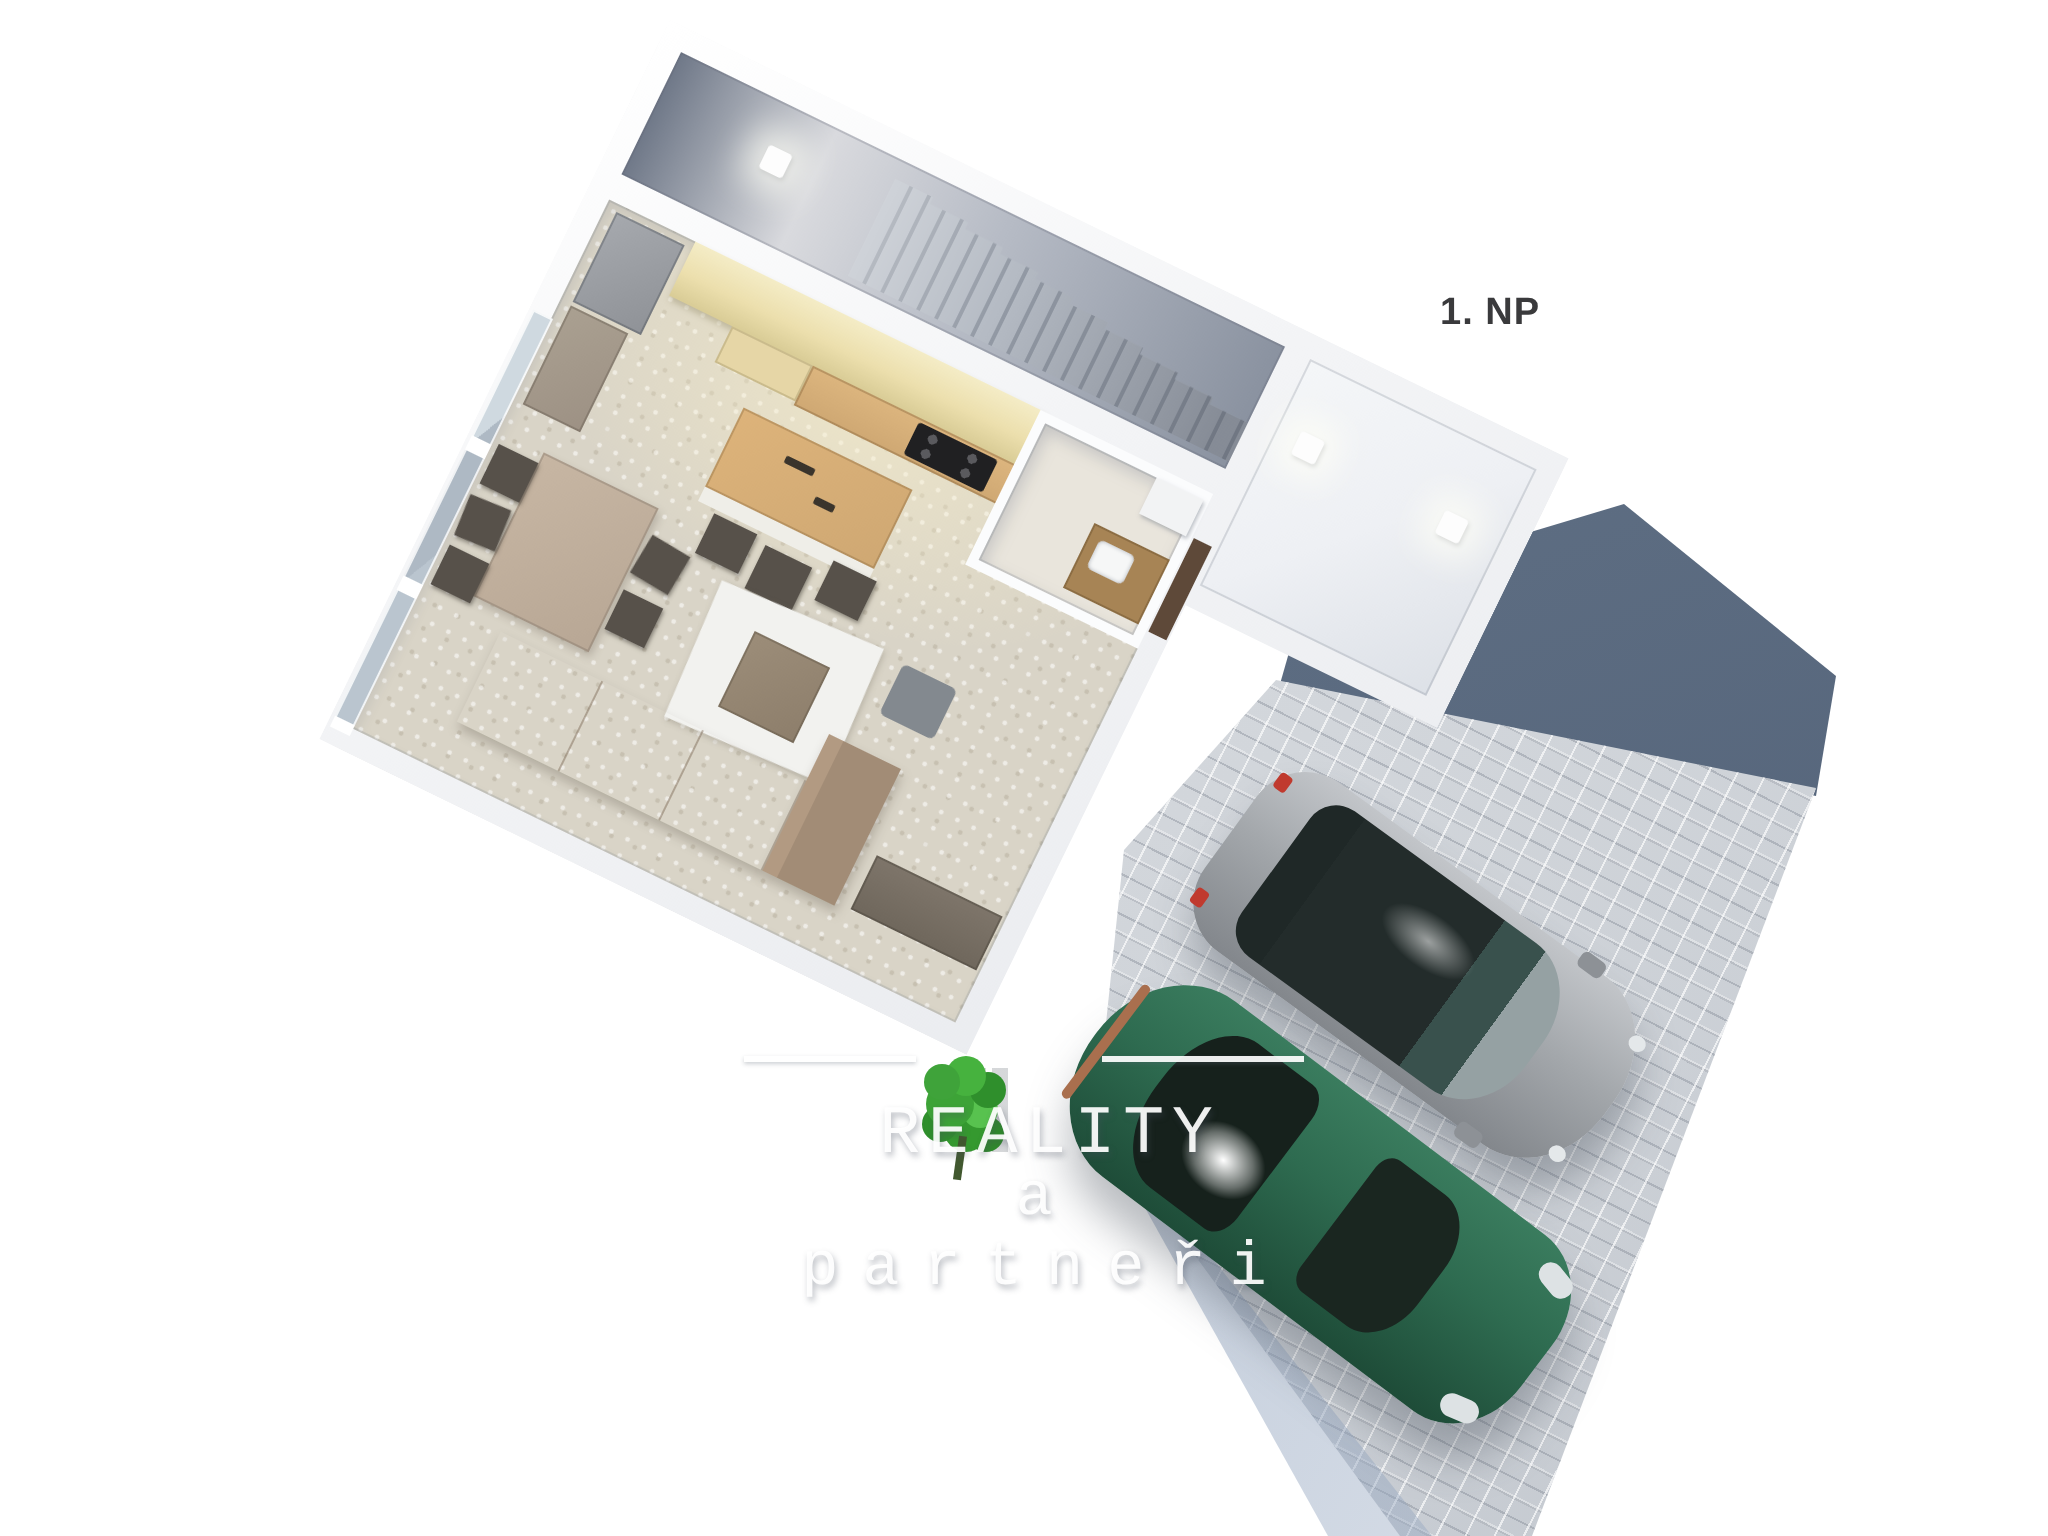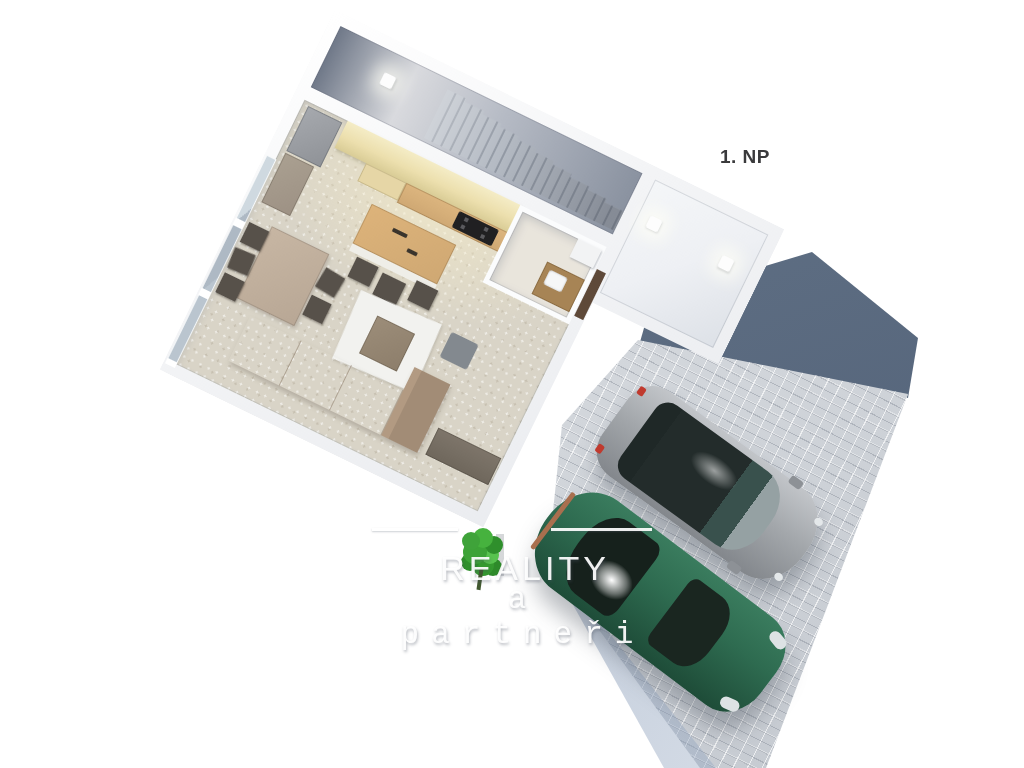--- a/index.html
+++ b/index.html
@@ -138,21 +138,21 @@
     box-shadow:0 1px 2px rgba(90,98,112,.3);}
   .tree-logo{left:456px;top:528px;width:52px;height:64px;}
   .tree-crest{left:26px;top:6px;width:22px;height:42px;opacity:.55;
     background:linear-gradient(90deg,rgba(148,153,158,.7) 0 4px,rgba(255,255,255,.75) 4px 7px,rgba(148,153,158,.7) 7px 11px,rgba(255,255,255,.75) 11px 14px,rgba(148,153,158,.7) 14px);}
   .tree-leaves{left:6px;top:4px;width:18px;height:18px;border-radius:50%;
     background:var(--tree-green,#3fa33a);
     box-shadow:12px -3px 0 1px #46b23e,23px 4px 0 0 #2f8f2c,4px 11px 0 3px #3da337,
       19px 14px 0 0 #58c24f,-1px 21px 0 0 #2f8f2c,12px 24px 0 2px #35992f,22px 26px 0 0 #2e8a2a;}
   .tree-trunk{left:22px;top:40px;width:4px;height:22px;background:#41582f;transform:rotate(8deg);}
   .brand-row{left:340px;top:549px;width:370px;display:flex;justify-content:center;gap:55px;
-    font-family:Liberation Sans, sans-serif;font-size:34px;letter-spacing:4px;
+    font-family:Liberation Mono, monospace;font-size:34px;letter-spacing:4px;
     color:var(--watermark-text,rgba(255,255,255,.93));
     text-shadow:1px 2px 3px rgba(70,80,95,.38);}
   .brand-row span{position:static;}
   .wm-subtitle{left:398px;top:582px;width:250px;text-align:center;
     font-family:Liberation Mono, monospace;font-size:31px;letter-spacing:12px;
     color:var(--watermark-text,rgba(255,255,255,.93));
     text-shadow:1px 2px 3px rgba(70,80,95,.38);}
 
   .floor-label{left:720px;top:146px;font-size:19px;font-weight:bold;
     letter-spacing:.5px;color:var(--label-text,#3a3a3c);}

